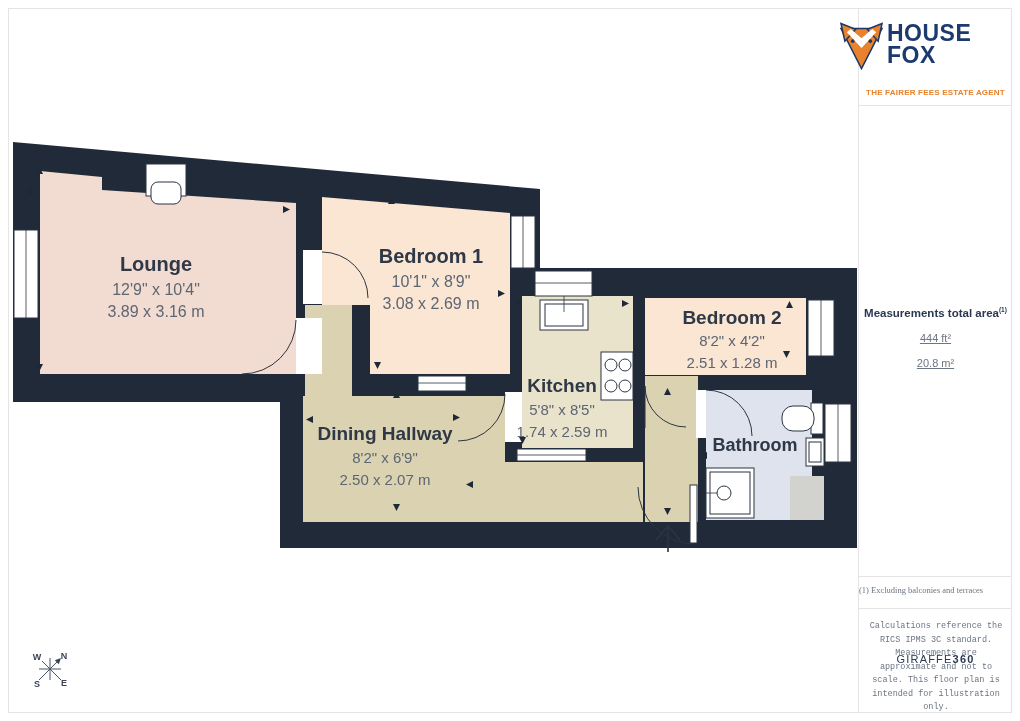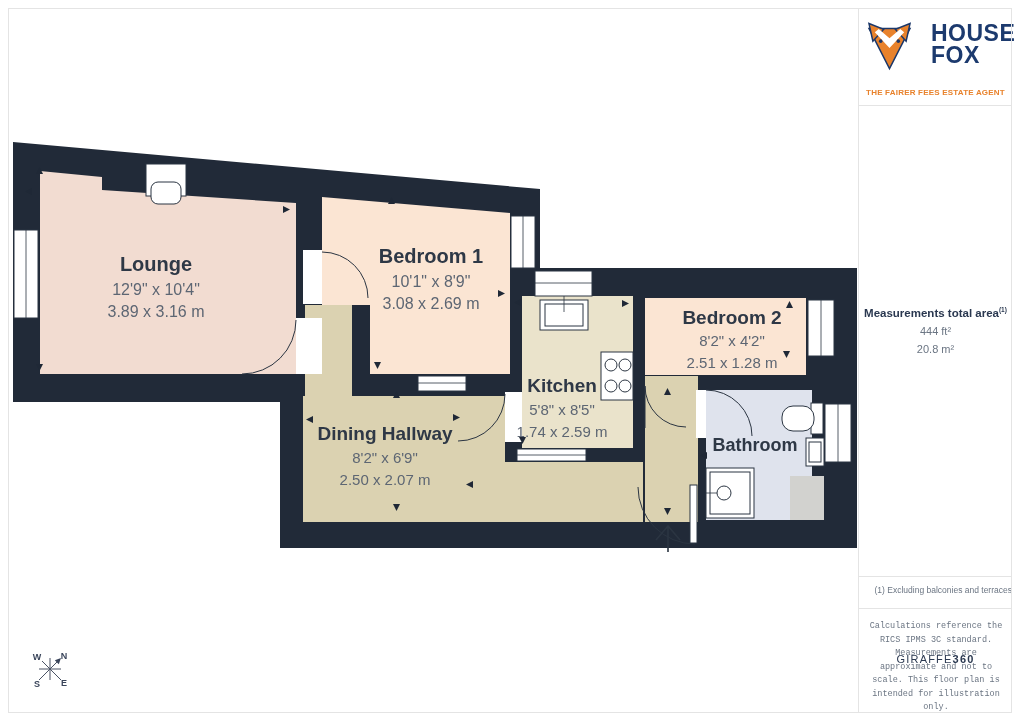--- a/index.html
+++ b/index.html
@@ -3,30 +3,30 @@
 <meta charset="utf-8">
 <style>
   html,body{margin:0;padding:0;background:#ffffff;}
   .page{position:relative;width:1020px;height:721px;background:#ffffff;overflow:hidden;
         font-family:"Liberation Sans",sans-serif;}
   .frame{position:absolute;left:8px;top:8px;right:8px;bottom:8px;border:1px solid #e4e4e4;pointer-events:none;}
   .vline{position:absolute;left:858px;top:8px;bottom:8px;width:1px;background:#e4e4e4;}
   .hline{position:absolute;left:859px;width:153px;height:1px;background:#e4e4e4;}
   .plan-svg{position:absolute;left:0;top:0;}
   
-  .logo{position:absolute;top:22px;left:867px;display:flex;align-items:flex-start;gap:16px;}
+  .logo{position:absolute;top:22px;left:839px;display:flex;align-items:flex-start;}
   .logo-text{margin-left:3px;font-weight:bold;color:#1c3a6e;font-size:23px;line-height:22px;letter-spacing:0.5px;}
   .tagline{position:absolute;top:76px;left:859px;width:153px;text-align:center;
            font-size:8px;font-weight:bold;color:#e8822c;letter-spacing:0.2px;margin-top:12px;}
   .area-block{position:absolute;top:306px;left:859px;width:153px;text-align:center;color:#2a3850;}
   .area-title{font-size:11.5px;font-weight:bold;}
   .area-title sup{font-size:6.5px;}
-  .area-val{font-size:11px;color:#6b7583;margin-top:6px;}
-  .footnote{position:absolute;top:585px;left:859px;width:153px;text-align:right;
-            font-size:8.5px;color:#6b7583;}
+  .area-val{font-size:11px;color:#6b7583;margin-top:13px;text-decoration:underline;}
+  .footnote{position:absolute;top:585px;left:859px;width:153px;text-align:left;
+            font-size:8.5px;color:#6b7583;font-family:Liberation Serif, serif;}
   .disclaimer{position:absolute;top:620px;left:868px;width:136px;text-align:center;
               font-size:8.5px;line-height:13.5px;color:#6b7583;font-family:Liberation Mono, monospace;}
   .provider{position:absolute;top:653px;left:859px;width:153px;text-align:center;
             font-size:11px;letter-spacing:1.2px;color:#2a3850;}
   .provider b{font-weight:bold;}
   
   .room-name{font-weight:bold;fill:#2e3846;text-anchor:middle;}
   .room-dim{fill:#5d6673;text-anchor:middle;}
   .arrow{fill:#1f2836;}
   .fix{fill:#ffffff;stroke:#2b3542;stroke-width:1;}

